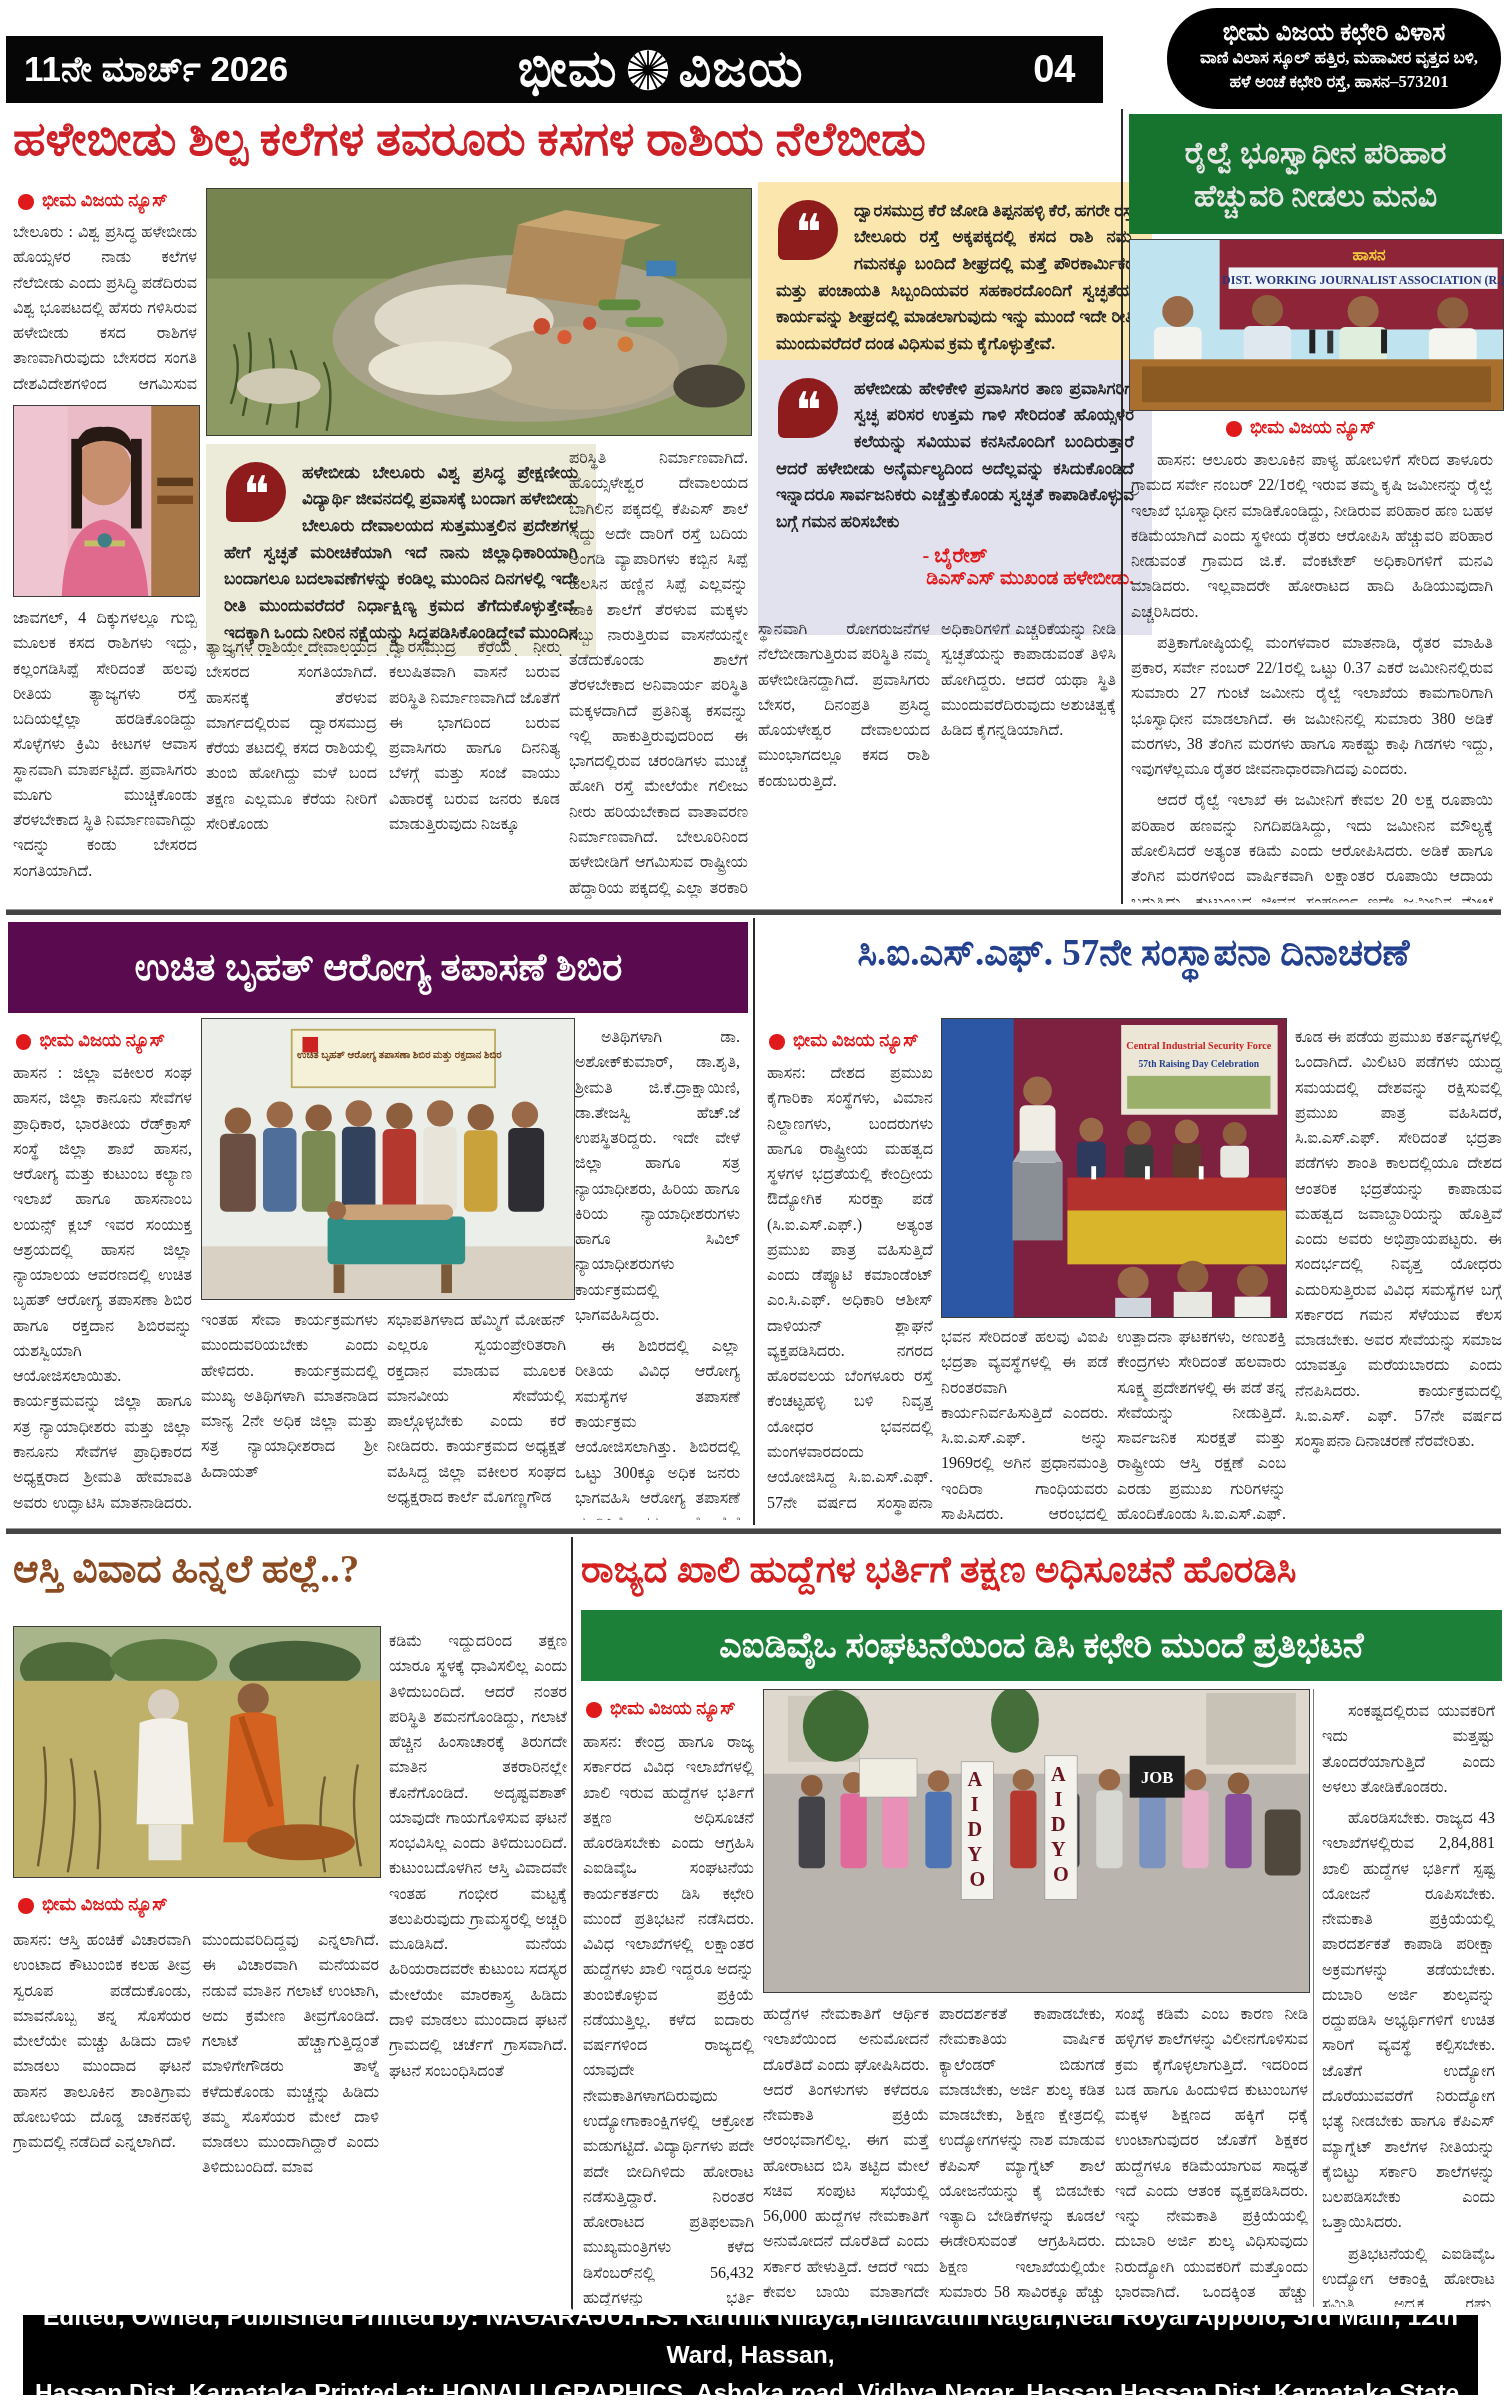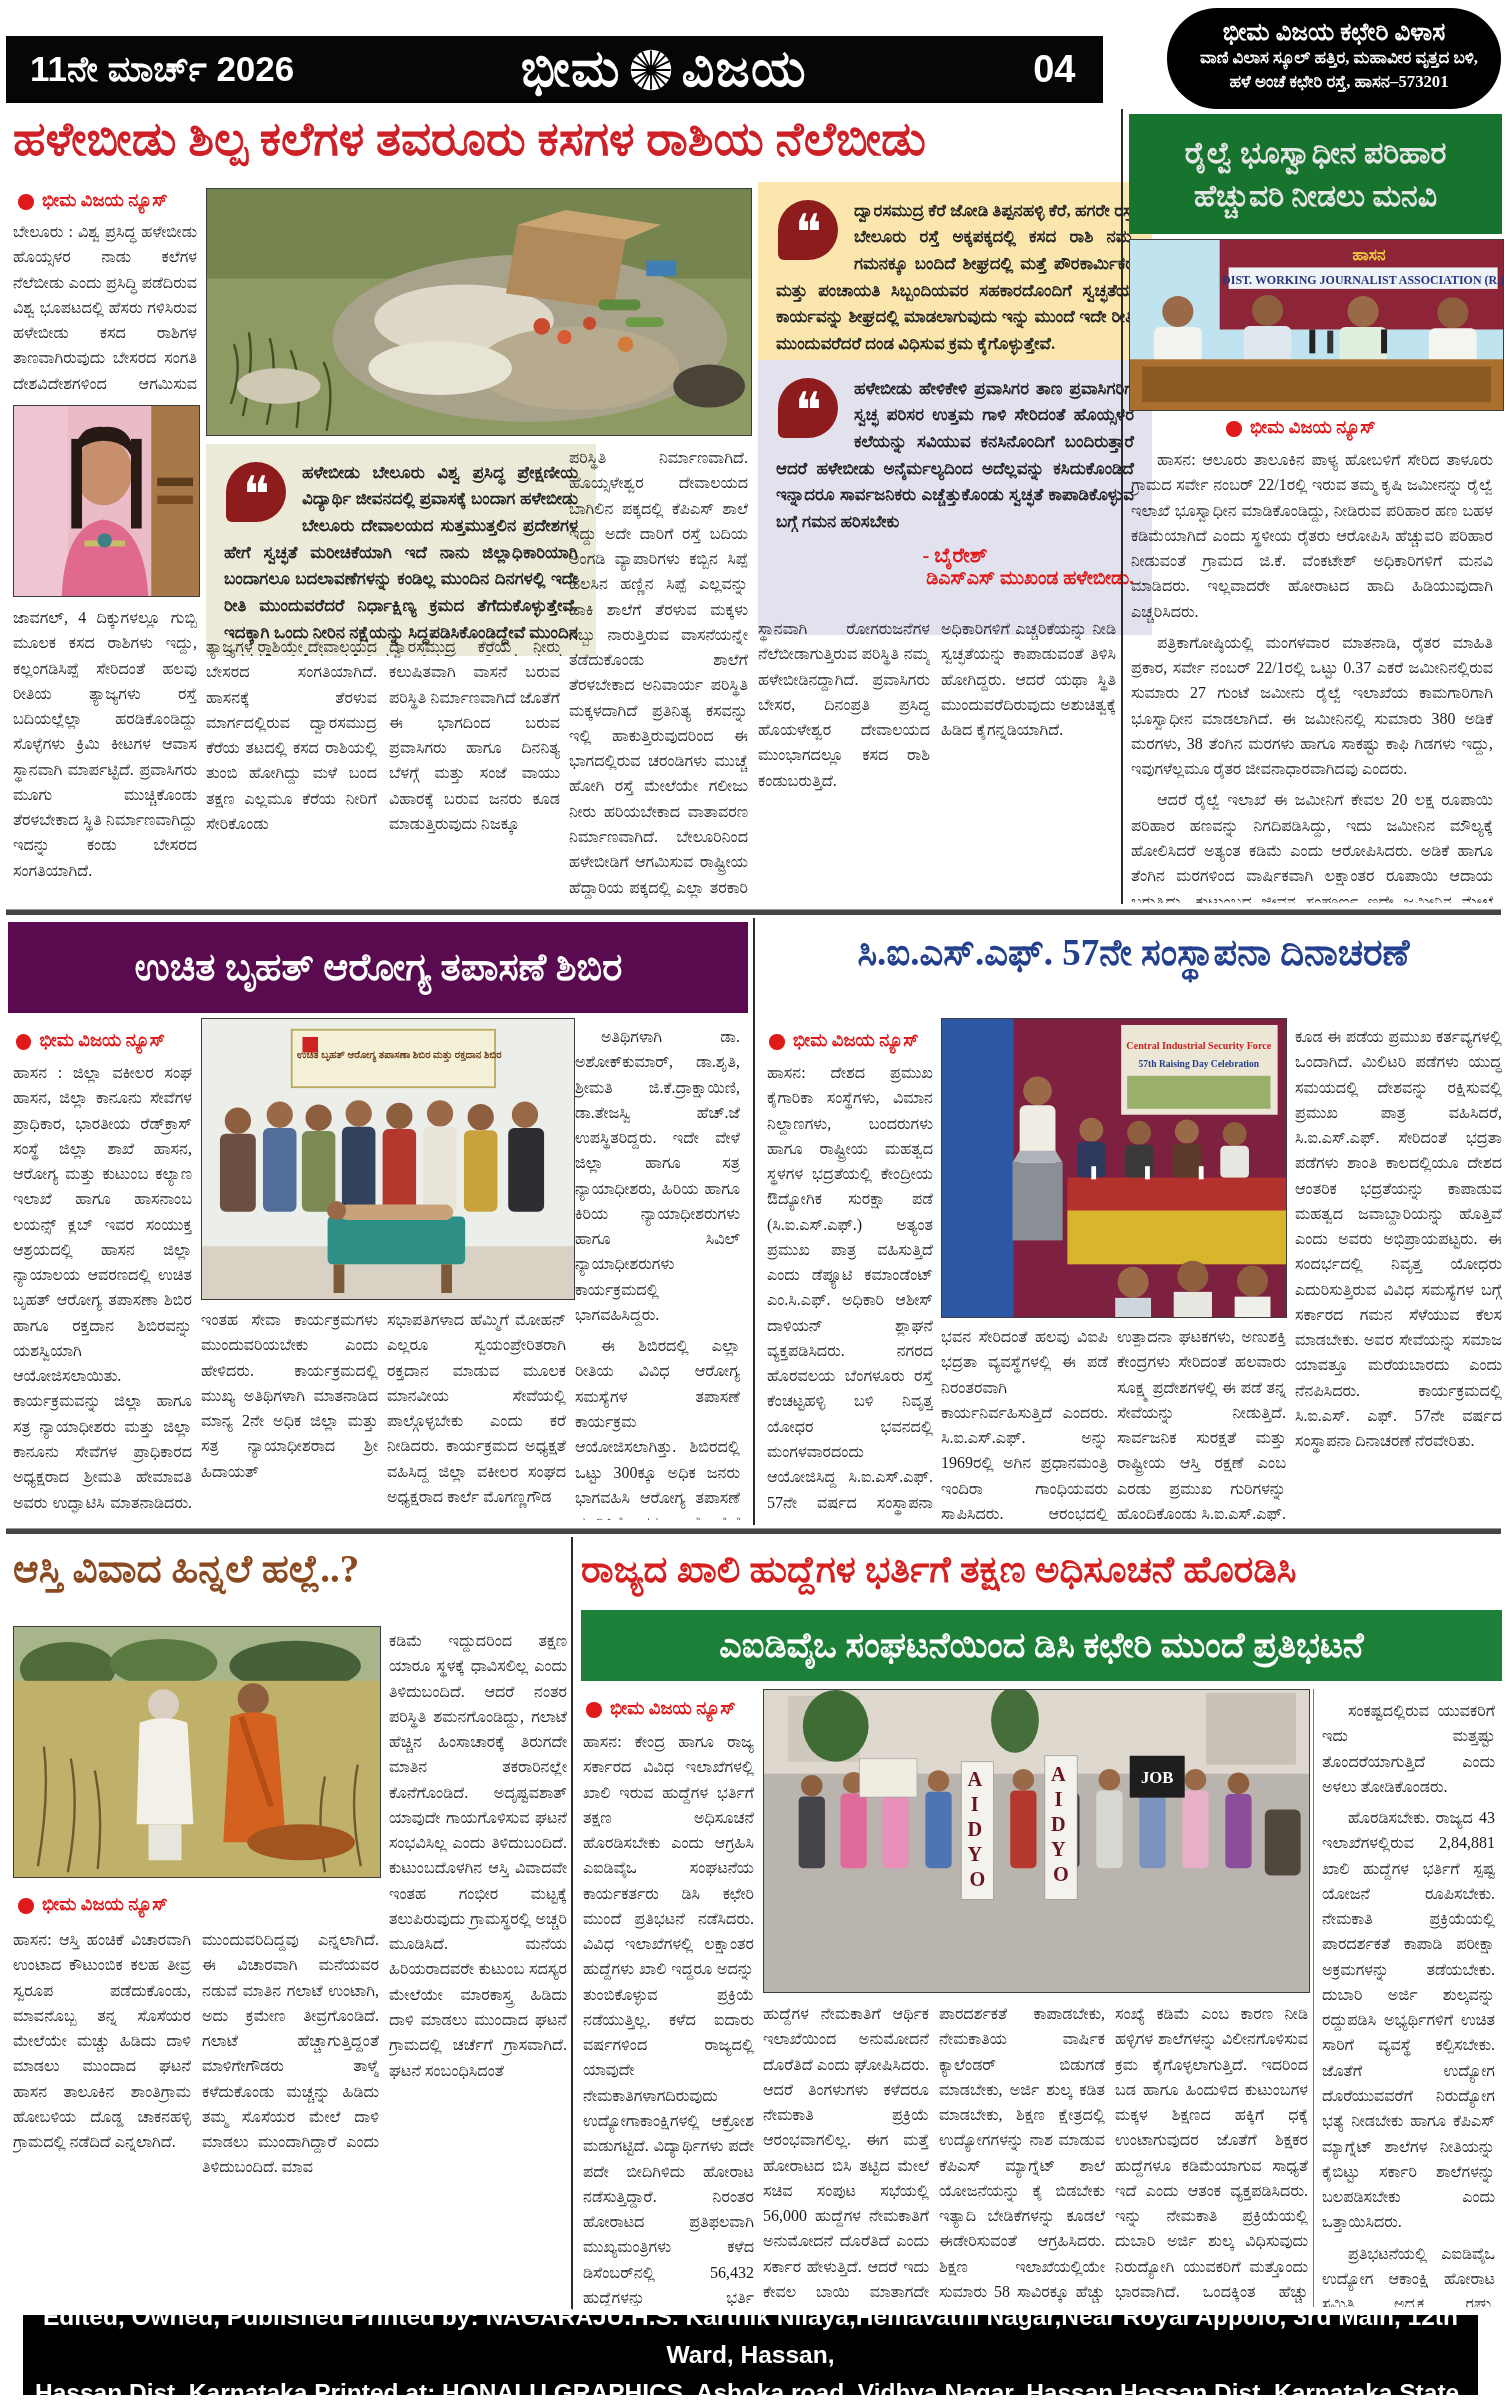--- a/index.html
+++ b/index.html
@@ -2,21 +2,21 @@
 <html style="font-size:9.6px"><head>
 <meta charset="utf-8">
 <style>
   html,body { margin:0; padding:0; background:#e8e8e8; }
   #page { position:relative; width:1507px; height:2401px; background:#ffffff;
           font-family:"Liberation Serif", serif; color:#141414; overflow:hidden; }
   .abs { position:absolute; }
 
   
   .mast-bar { background:#060606; display:flex; align-items:center; color:#fff; }
-  .mast-date { font-family:"Liberation Sans", sans-serif; font-weight:bold; font-size:35px; padding-left:24px; white-space:nowrap; }
+  .mast-date { font-family:"Liberation Sans", sans-serif; font-weight:bold; font-size:35px; padding-left:18px; white-space:nowrap; }
   .mast-center { flex:1; display:flex; align-items:center; justify-content:center; gap:8.4px;
                  font-weight:bold; font-size:51px; letter-spacing:1.2px; }
   .mast-num { font-family:"Liberation Sans", sans-serif; font-weight:bold; font-size:38px; padding-right:27.5px; }
   .office-box { background:#000; color:#fff; border-radius:50px; text-align:center; padding-top:9.6px; }
   .office-title { font-weight:bold; font-size:24.5px; line-height:1.15; }
   .office-line { font-weight:bold; font-size:16.7px; line-height:1.4;margin-left:10px; }
 
   
   .hl-red    { color:#cd2127; font-weight:bold; font-size:47px; line-height:1.05; }
   .hl-green-box { background:#17742f; color:#e5e5e5; font-weight:bold; font-size:30px; text-align:center;

